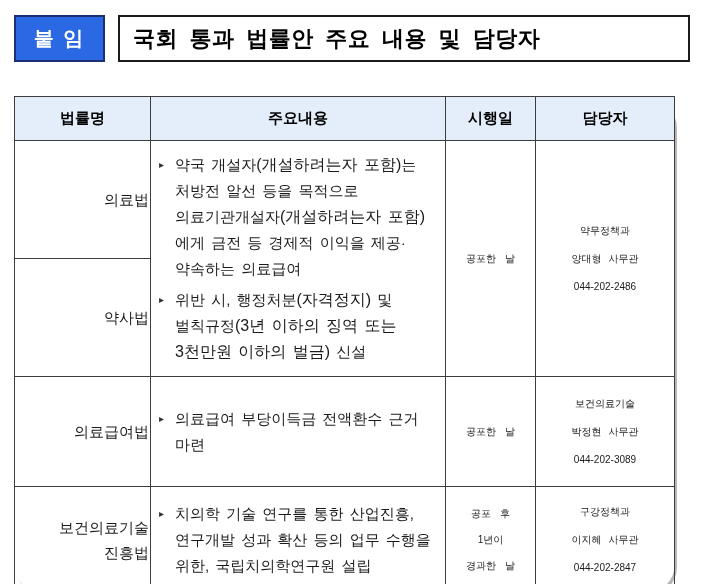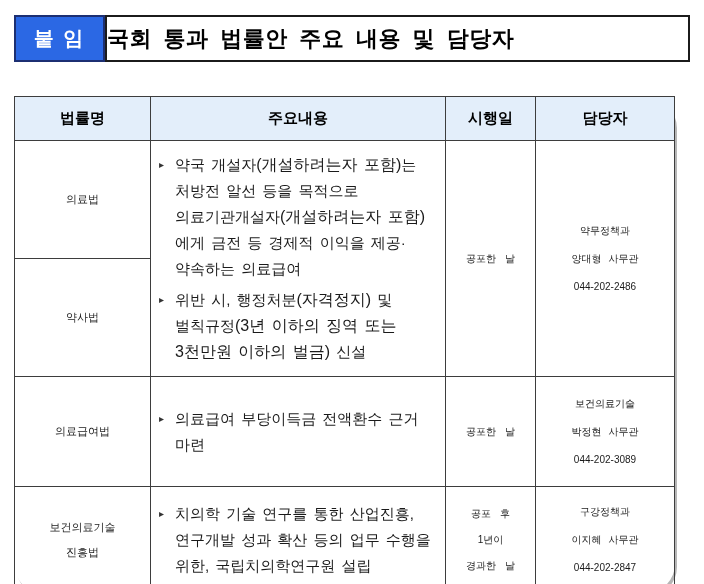--- a/index.html
+++ b/index.html
@@ -14,20 +14,21 @@
     width: 704px;
     height: 584px;
     background: #ffffff;
     overflow: hidden;
   }
   
   .topbar {
     display: flex;
     margin: 15px 14px 0 14px;
     height: 47px;
+    gap: 13px;
   }
   .badge {
     box-sizing: border-box;
     width: 91px;
     height: 47px;
     background: var(--badge-blue, #2b68e4);
     border: 2px solid var(--badge-border, #1c2f72);
     display: flex;
     align-items: center;
     justify-content: center;
@@ -36,20 +37,21 @@
     font-weight: bold;
     letter-spacing: 2px;
   }
   .titlebox {
     box-sizing: border-box;
     flex: 1;
     height: 47px;
     border: 2px solid #1b1b1b;
     display: flex;
     align-items: center;
+    padding-left: 13px;
     font-size: 22px;
     font-weight: bold;
     letter-spacing: 0.5px;
     word-spacing: 5px;
     color: #000000;
   }
   
   table.lawtable {
     border-collapse: collapse;
     table-layout: fixed;
@@ -68,23 +70,23 @@
     font-size: 15px;
     font-weight: bold;
     word-spacing: 4px;
     color: #000;
   }
   tr.r1 { height: 106px; }
   tr.r2 { height: 106px; }
   tr.r3 { height: 110px; }
   tr.r4 { height: 106px; }
   td.law {
-    text-align: center;
-    vertical-align: middle;
-    font-size: 11px;
+    text-align: right;
+    vertical-align: middle;
+    font-size: 15px;
     line-height: 25px;
     word-spacing: 3px;
     white-space: pre-line;
   }
   td.content {
     vertical-align: middle;
     padding: 6px 8px 6px 8px;
   }
   .bullet {
     display: flex;

